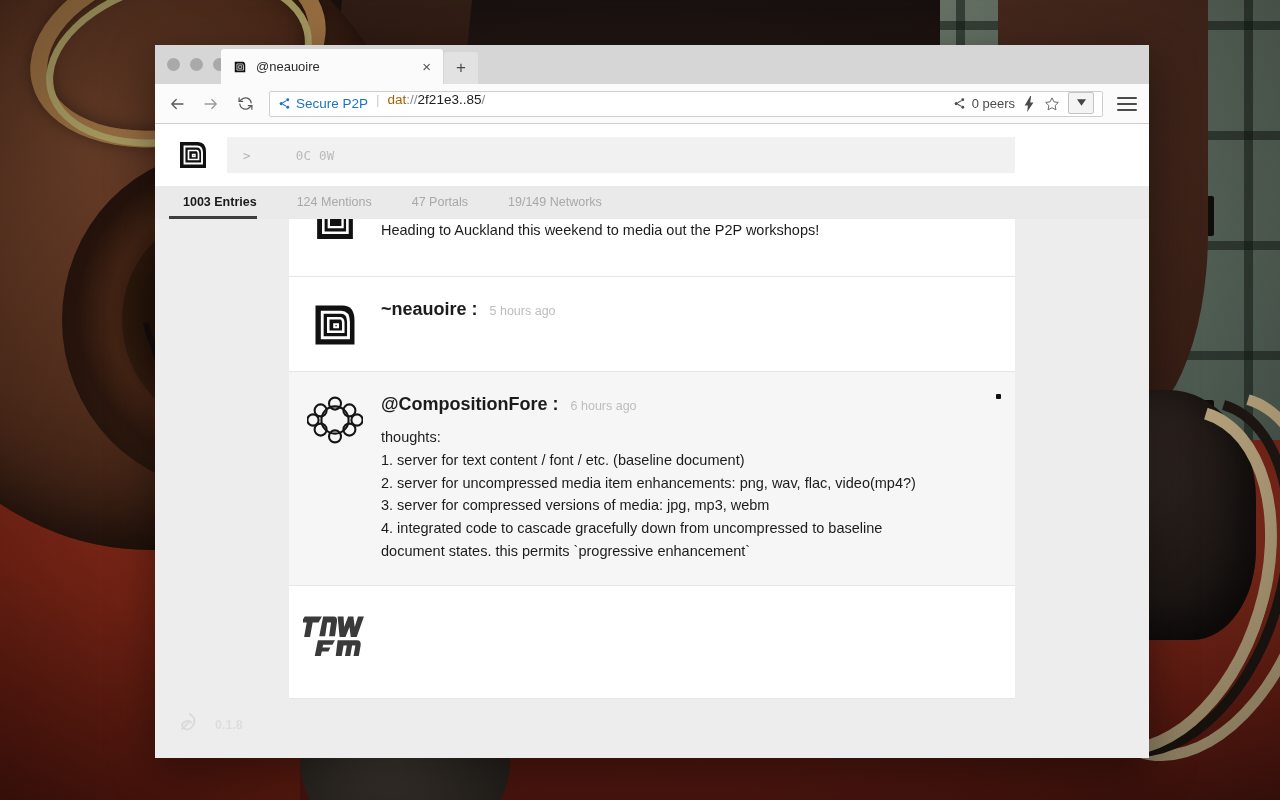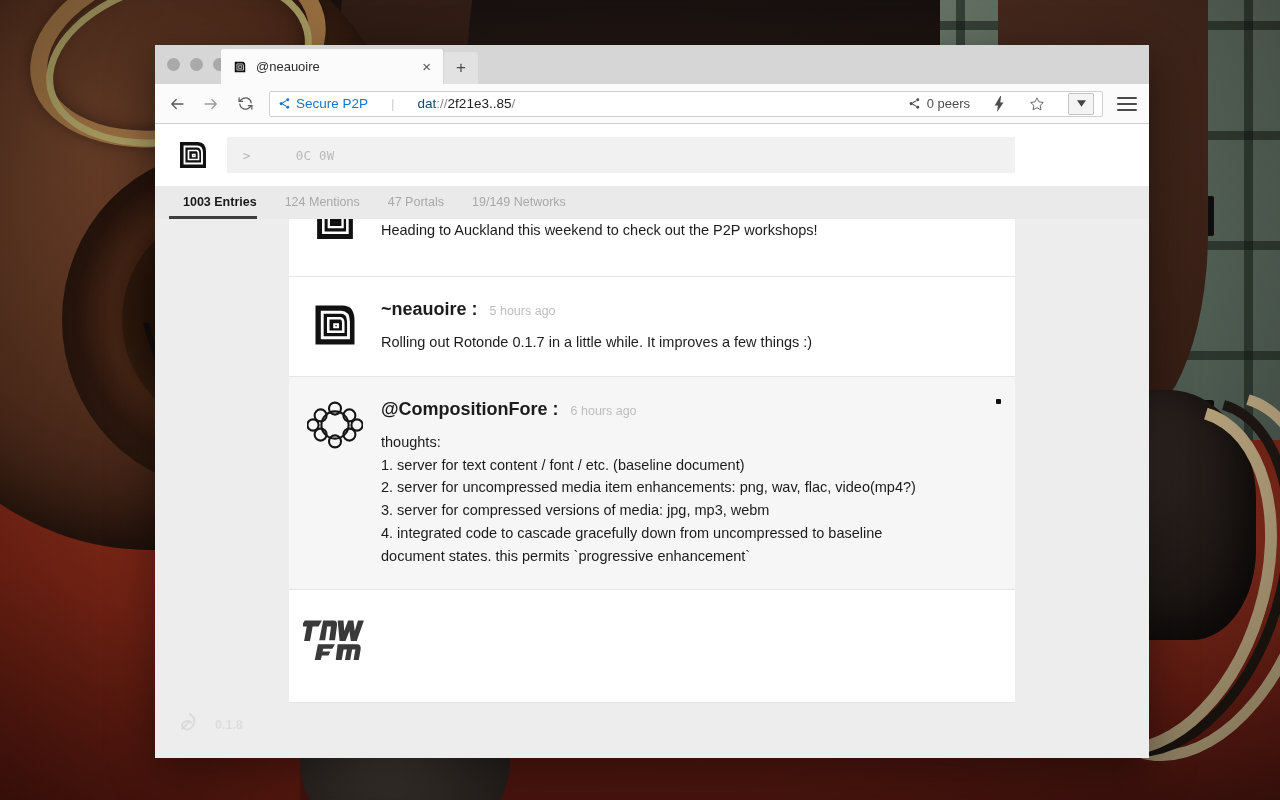--- a/index.html
+++ b/index.html
@@ -178,25 +178,25 @@
     display:flex; align-items:center; justify-content:center;
     color:#4a4a4a; font-size: 17px; border-top-left-radius:3px; border-top-right-radius:3px;
   }
   .toolbar {
     height: 40px; background: #fbfbfb; border-bottom: 1px solid #cfcfcf;
     display: flex; align-items: center; padding: 0 12px; gap: 14px;
   }
   .navbtn { width: 20px; height: 20px; display:flex; align-items:center; justify-content:center; color:#5a5a5a; }
   .urlbar {
     flex: 1; height: 26px; background: #fff; border: 1px solid #cfcfcf; border-radius: 2px;
-    display: flex; align-items: center; padding: 0 8px; gap: 23px; font-size: 13.5px;
+    display: flex; padding: 0 8px; gap: 8px; font-size: 13.5px;
   }
   .secure { color: #1a73c7; display:flex; align-items:center; gap:5px; font-weight: 400; }
   .urlsep { color: #cdcdcd; }
-  .url-scheme { color: #0c4a6e; }
+  .url-scheme { color: #a16207; }
   .url-gray { color: #8a8a8a; }
   .url-host { color: #202020; }
   .peers { display:flex; align-items:center; gap:6px; color:#4c4c4c; font-size: 13px; white-space: nowrap; }
   .caret-btn {
     width: 26px; height: 22px; border: 1px solid #c4c4c4; border-radius: 2px;
     background: #f4f4f4; display:flex; align-items:center; justify-content:center; font-size: 9px; color: #444;
   }
   .ico { color:#585858; display:flex; align-items:center; justify-content:center; }
 
   
@@ -211,21 +211,21 @@
     padding: 0 16px; margin-right: 134px;
     font-family: "DejaVu Sans Mono", monospace; font-size: 12.5px; color: #9d9d9d;
     letter-spacing: .2px;
   }
   .console-prompt { margin-right: 12px; color: #b5b5b5; }
   .console-msg { flex:1; }
   .console-stats { color:#b9b9b9;margin-left:33px; }
 
   .tabbar {
     height: 33px; background: #eaeaea; display:flex; align-items:flex-start;
-    padding-left: 14px; gap: 0; flex: none; position: relative;
+    padding-left: 14px; gap: 12px; flex: none; position: relative;
   }
   .ftab { font-size: 12.5px; color: #a8a8a8; padding: 0 14px; line-height: 33px; }
   .ftab.active { color: #1a1a1a; font-weight: bold; }
   .ftab.active::after {
     content:""; position:absolute; left: 14px; bottom: 0; width: 88px; height: 3px; background:#3d3d3d;
   }
 
   .feed { flex: 1; background: #ededed; overflow: hidden; padding: 0 0 0 0; }
   .feed-inner { width: 726px; margin-left: 134px; }
   .post {
@@ -411,39 +411,38 @@
 
         <div class="post white clip-top" style="height:58px;overflow:hidden;">
           <div class="post-av clip-av">
             <svg width="44" height="44" viewBox="0 0 32 32">
               <path d="M3 3 L21 3 Q29 3 29 13 L29 29 L3 29 Z" fill="#111"></path>
               <path d="M7.5 7.5 L20 7.5 Q25 7.5 25 14 L25 24.5 L7.5 24.5 Z" fill="none" stroke="#fff" stroke-width="1.9"></path>
               <path d="M11.5 11.5 L19.5 11.5 Q21.5 11.5 21.5 15 L21.5 20.5 L11.5 20.5 Z" fill="none" stroke="#fff" stroke-width="1.7"></path>
             </svg>
           </div>
           <div class="post-body">
-            <div class="post-text">Heading to Auckland this weekend to check out the P2P workshops!</div>
+            <div class="post-text">Heading to Auckland this weekend to media out the P2P workshops!</div>
           </div>
         </div>
 
         <div class="post white">
           <div class="post-av">
             <svg width="48" height="48" viewBox="0 0 32 32">
               <path d="M3 3 L21 3 Q29 3 29 13 L29 29 L3 29 Z" fill="#111"></path>
               <path d="M7.5 7.5 L20 7.5 Q25 7.5 25 14 L25 24.5 L7.5 24.5 Z" fill="none" stroke="#fff" stroke-width="1.9"></path>
               <path d="M11.5 11.5 L19.5 11.5 Q21.5 11.5 21.5 15 L21.5 20.5 L11.5 20.5 Z" fill="none" stroke="#fff" stroke-width="1.7"></path>
               <path d="M15.5 15.5 L18 15.5 L18 17.5 L15.5 17.5 Z" fill="none" stroke="#fff" stroke-width="1.4"></path>
             </svg>
           </div>
           <div class="post-body">
             <div class="post-head">
               <span class="post-author">~neauoire :</span>
               <span class="post-time">5 hours ago</span>
             </div>
-            <div class="post-text">Rolling out Rotonde 0.1.7 in a little while. It improves a few things :)</div>
           </div>
         </div>
 
         <div class="post gray">
           <div class="post-dot"></div>
           <div class="post-av">
             <svg width="56" height="48" viewBox="0 0 70 58" fill="none" stroke="#151515" stroke-width="2.6">
               <circle cx="35" cy="29" r="17"></circle>
               <circle cx="35" cy="8.5" r="7.5"></circle>
               <circle cx="35" cy="49.5" r="7.5"></circle>

